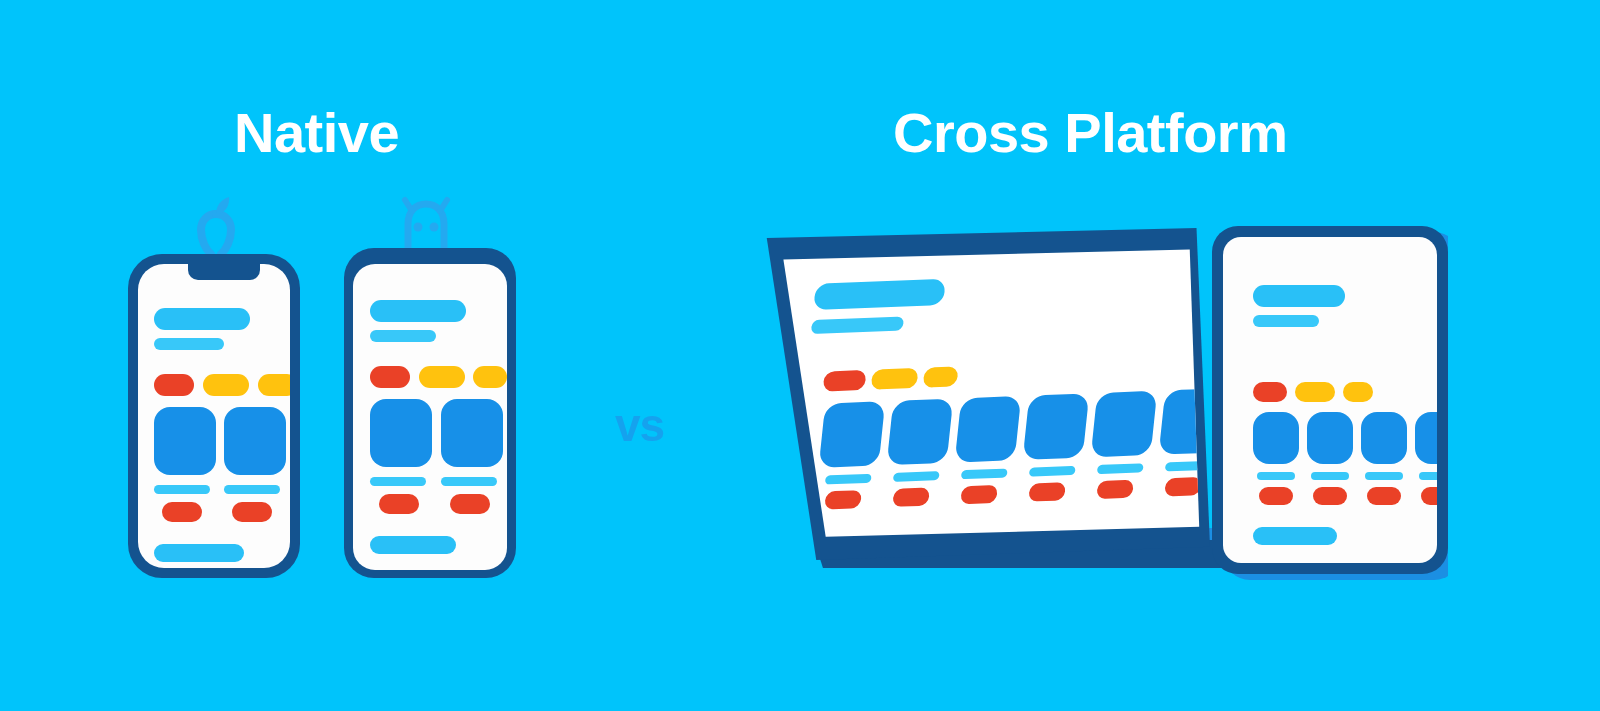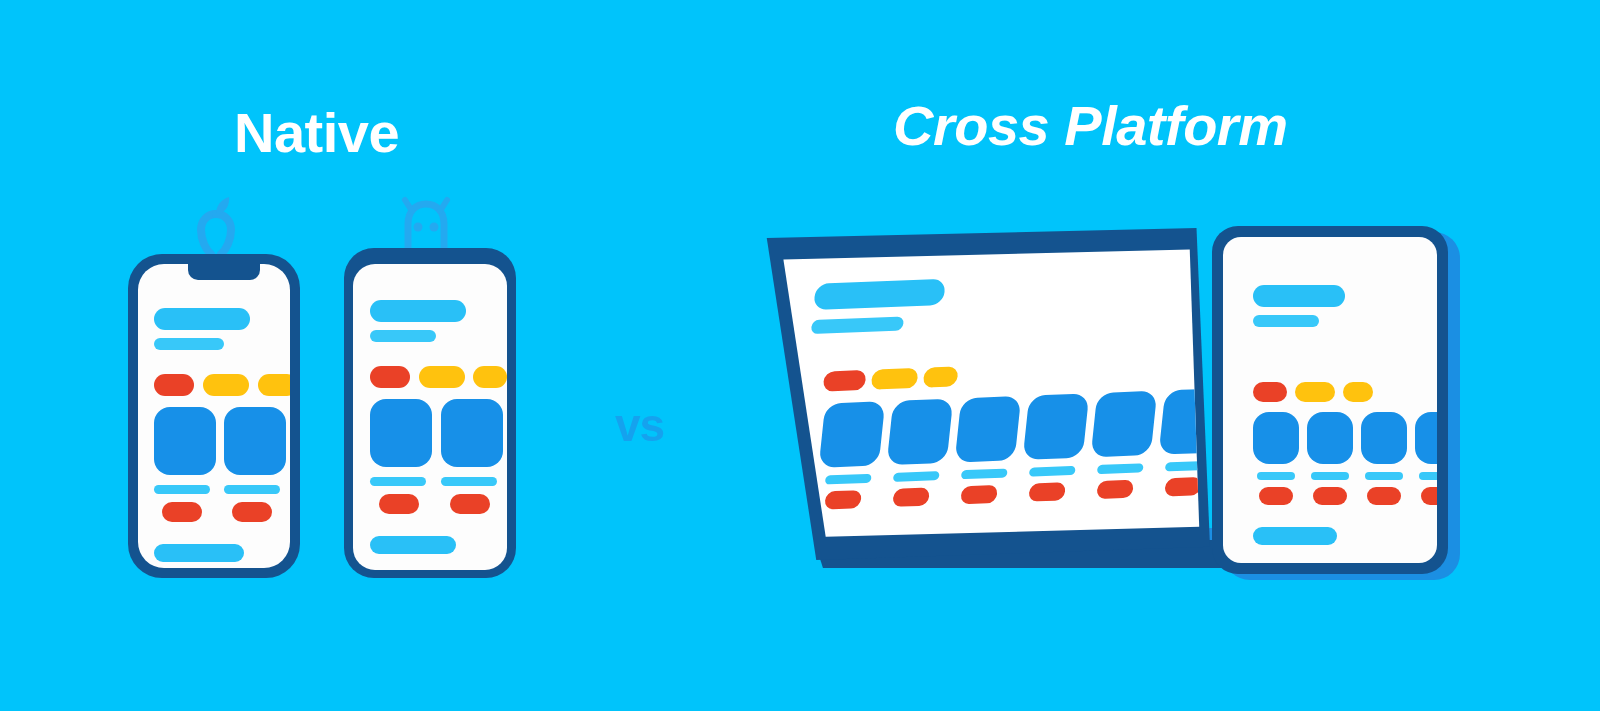--- a/index.html
+++ b/index.html
@@ -5,38 +5,38 @@
   html, body {
     margin: 0;
     padding: 0;
     background: #00c4fb;
   }
   body {
     font-family: "Liberation Sans", sans-serif;
   }
   #stage {
     position: relative;
-    width: 1600px;
+    width: 1448px;
     height: 711px;
     background: #00c4fb;
     overflow: hidden;
   }
 
   
   .title {
     position: absolute;
     color: #ffffff;
     font-weight: 700;
     font-size: 56px;
     letter-spacing: -0.5px;
     white-space: nowrap;
     line-height: 1;
   }
   #title-native { left: 234px; top: 105px; }
-  #title-cross  { left: 893px; top: 98px; font-style: italic; }
+  #title-cross  { left: 893px; top: 105px; }
 
   .vs-label {
     position: absolute;
     left: 615px;
     top: 402px;
     font-size: 46px;
     font-weight: 700;
     color: #15a2ee;
     letter-spacing: -1px;
     line-height: 1;

